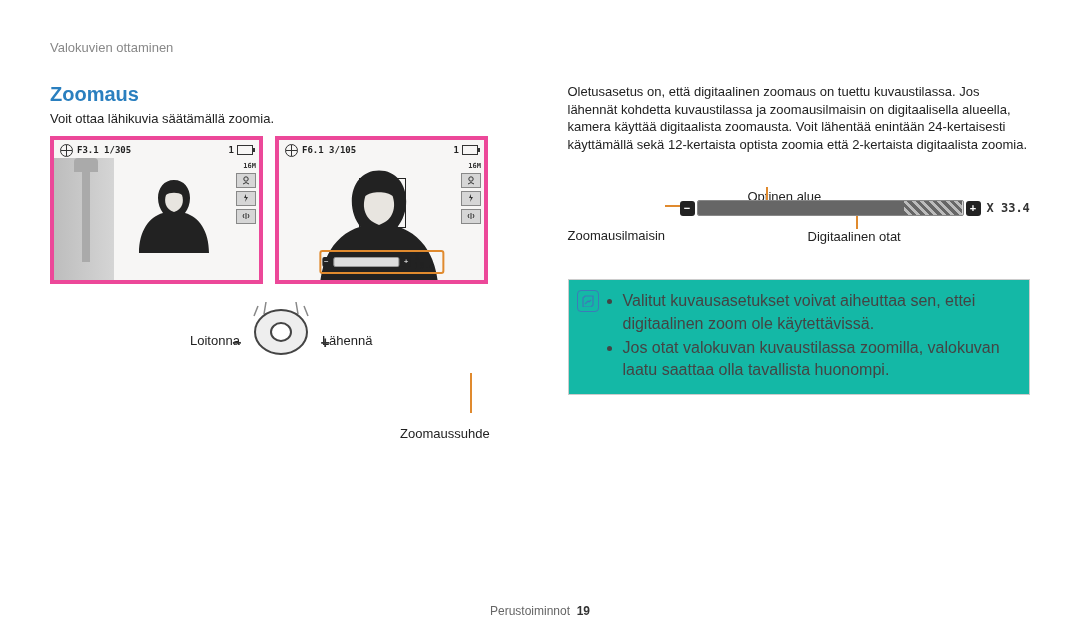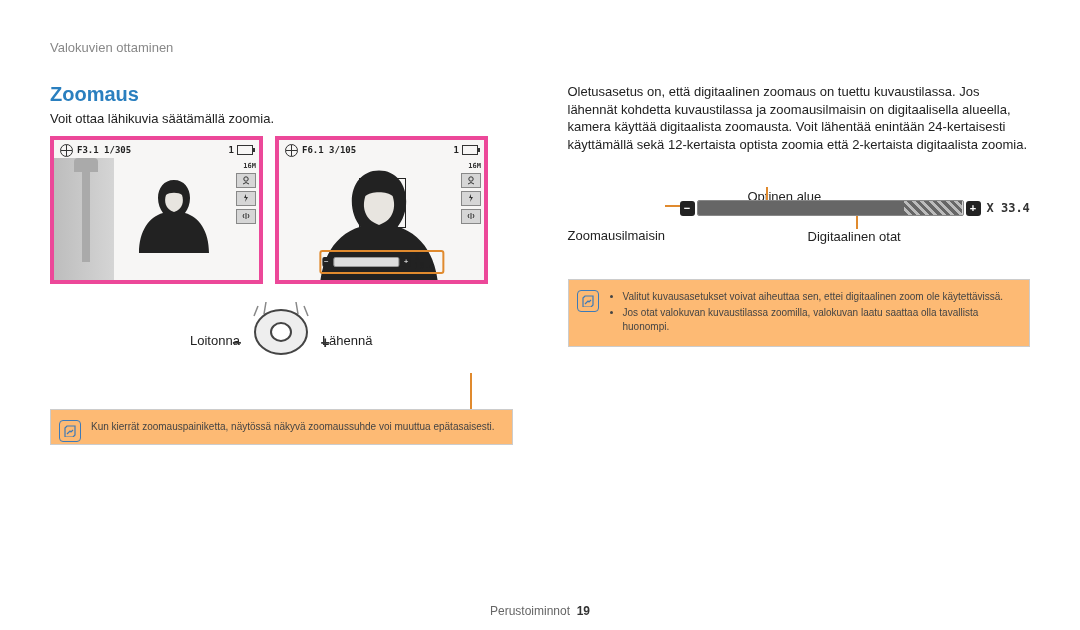--- a/index.html
+++ b/index.html
@@ -267,24 +267,24 @@
     position:absolute;
     font-size:13px;
     color:#222;
   }
   .zoomaussuhde{
     left:350px;
     top:343px;
   }
   .note-box{
     border:1px solid #ccc;
-    background:#fdba74;
+    background:#14b8a6;
     padding:10px 12px 10px 40px;
     position:relative;
-    font-size:10px;
+    font-size:16px;
     color:#444;
     line-height:1.4;
     margin-top:50px;
   }
   .note-box.small{
     margin-top:26px;
   }
   .note-icon{
     position:absolute;
     left:8px;
@@ -522,29 +522,20 @@
           <span class="plus">+</span>
           <svg viewBox="0 0 70 60">
             <path d="M20 6 L18 18 M50 6 L52 18 M12 10 L8 20 M58 10 L62 20" stroke="#888" stroke-width="1.5" fill="none"></path>
             <ellipse cx="35" cy="36" rx="26" ry="22" fill="#eee" stroke="#444" stroke-width="2"></ellipse>
             <ellipse cx="35" cy="36" rx="10" ry="9" fill="#fff" stroke="#444" stroke-width="2"></ellipse>
           </svg>
         </div>
         <span class="sh-label">Lähennä</span>
       </div>
 
-      <div class="note-box">
-        <span class="note-icon">
-          <svg viewBox="0 0 12 12">
-              <path d="M1 3l2-2h8v9l-2 2H1z" fill="none" stroke="#3d7ab8" stroke-width="1.2"></path>
-              <path d="M3 9l3-3 1 1 2-2" fill="none" stroke="#3d7ab8" stroke-width="1.2"></path>
-            </svg>
-        </span>
-        <span>Kun kierrät zoomauspainiketta, näytössä näkyvä zoomaussuhde voi muuttua epätasaisesti.</span>
-      </div>
     </div>
 
     <div class="col">
       <p class="para">Oletusasetus on, että digitaalinen zoomaus on tuettu kuvaustilassa. Jos lähennät kohdetta kuvaustilassa ja zoomausilmaisin on digitaalisella alueella, kamera käyttää digitaalista zoomausta. Voit lähentää enintään 24-kertaisesti käyttämällä sekä 12-kertaista optista zoomia että 2-kertaista digitaalista zoomia.</p>
 
       <div class="zoom-indicator">
         <div class="zi-labels zi-top">Optinen alue</div>
         <div class="zi-labels zi-left">Zoomausilmaisin</div>
         <div class="zi-labels zi-bottom">Digitaalinen otat</div>
 

